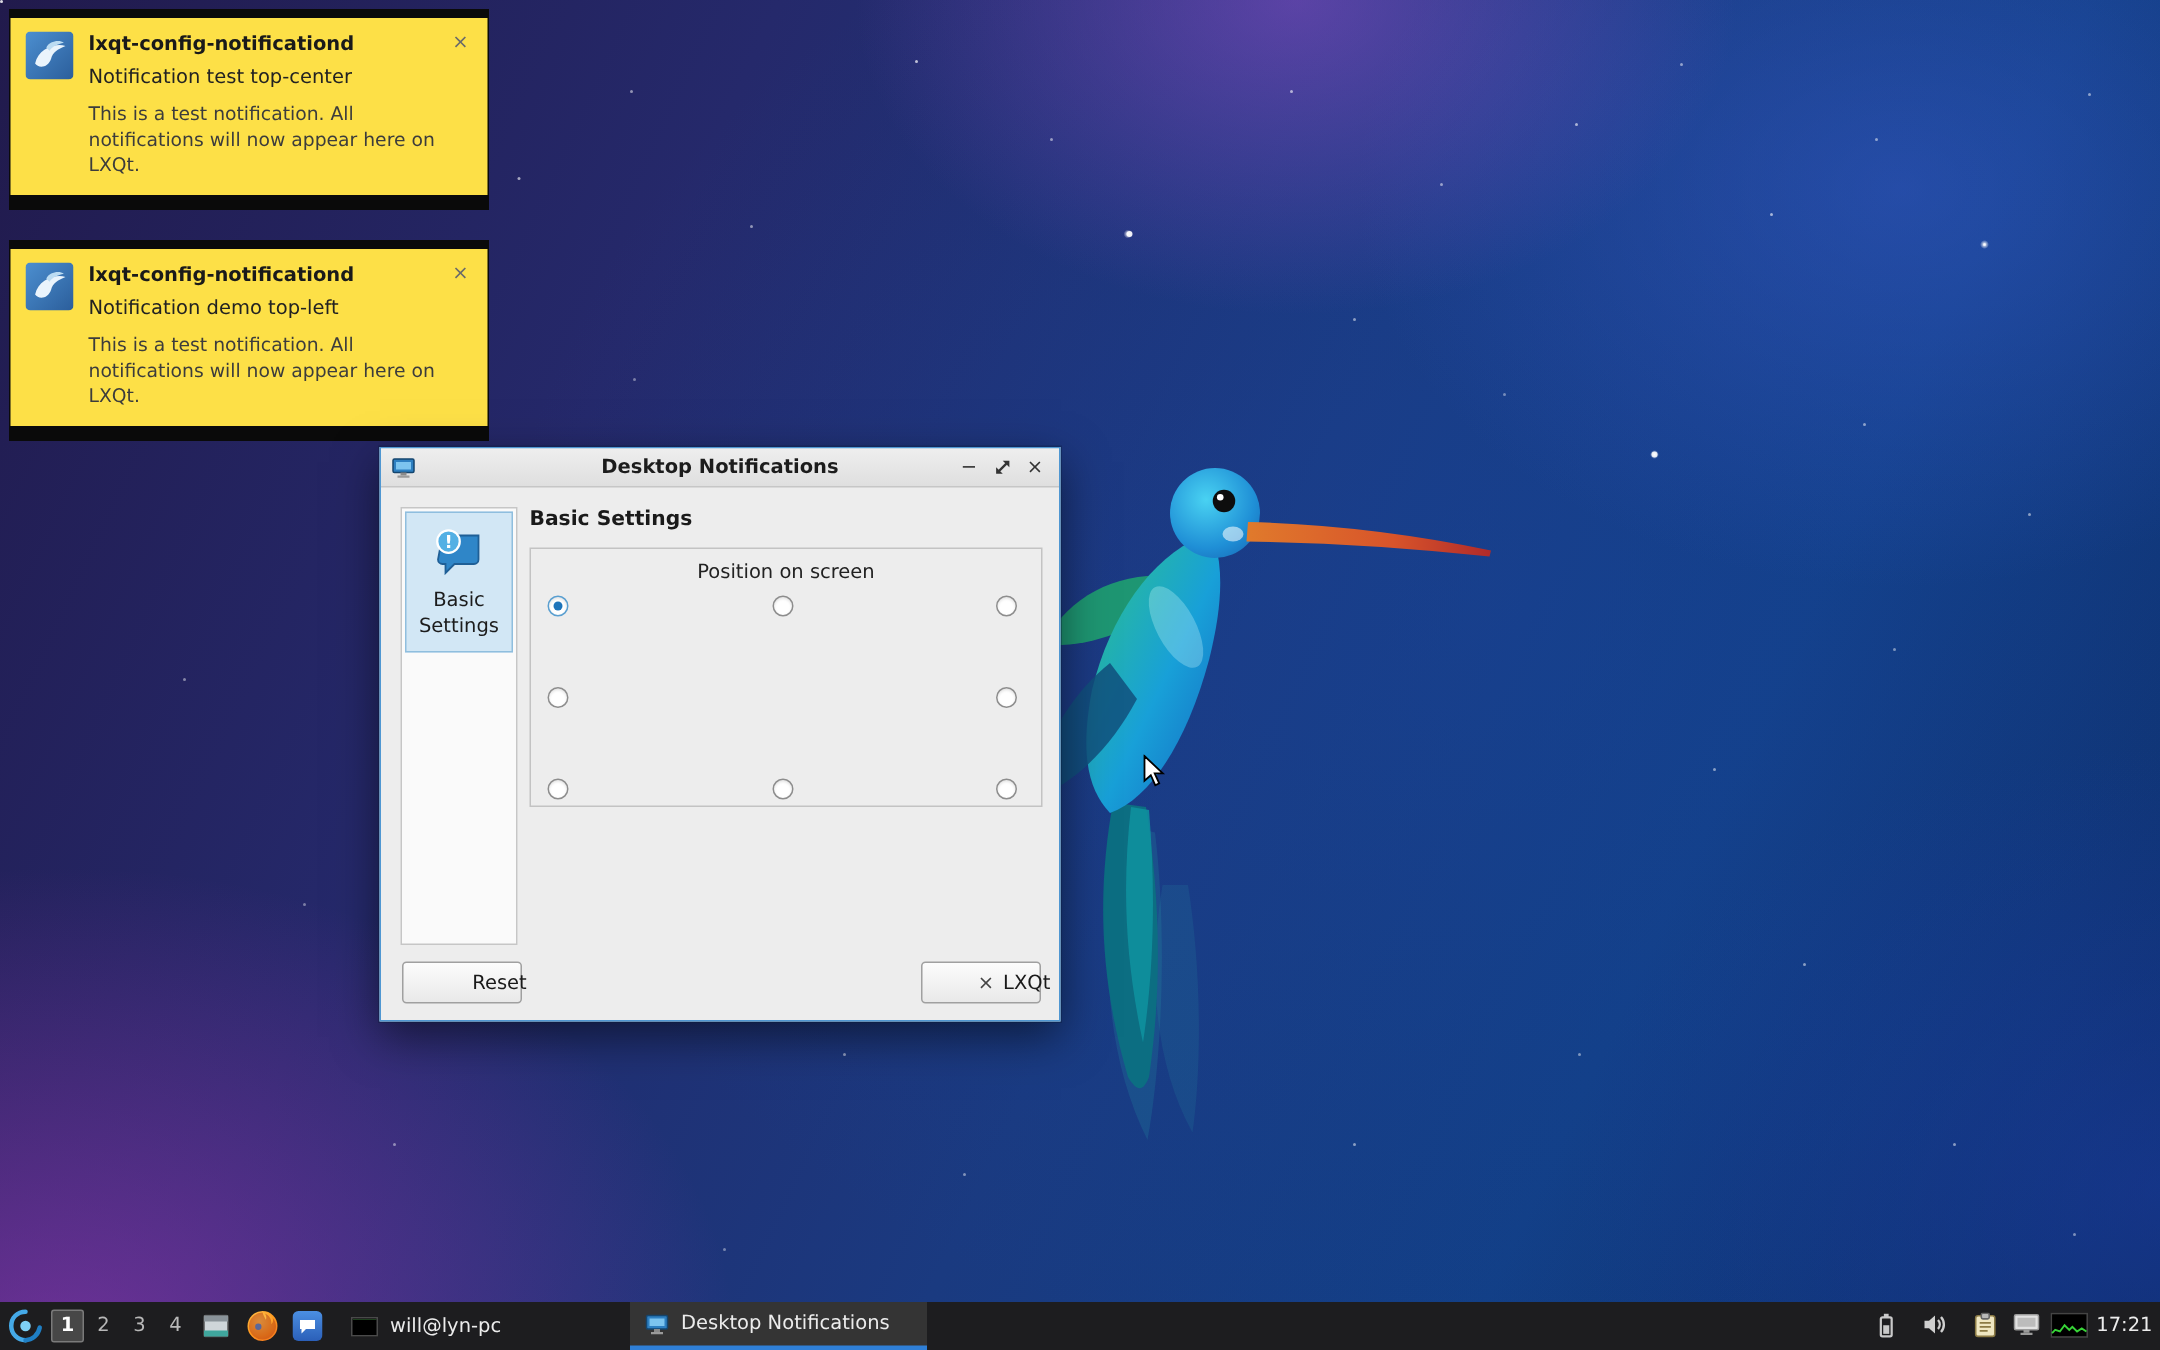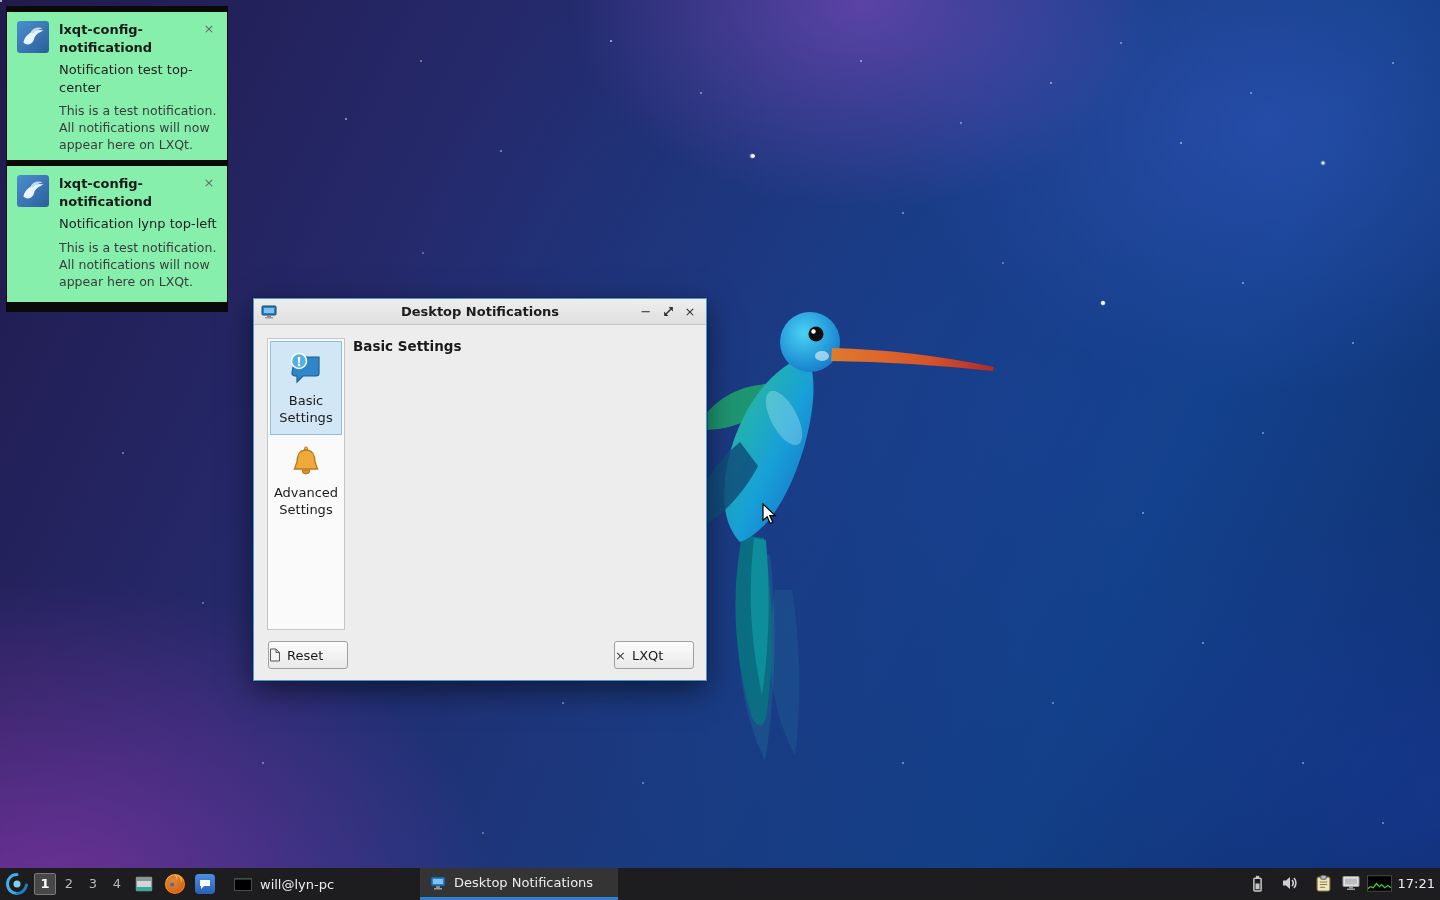--- a/index.html
+++ b/index.html
@@ -38,22 +38,22 @@
       82px 252px 0 0 rgba(255,255,255,.4), 262px 762px 0 0 rgba(255,255,255,.45),
       482px 832px 0 0 rgba(255,255,255,.4), 1142px 512px 0 0 rgba(255,255,255,.5),
       1262px 432px 0 0 rgba(255,255,255,.45);
   }
   .glow { position:absolute; width:6px; height:6px; border-radius:50%;
           background:radial-gradient(circle, #fff 0%, rgba(255,255,255,0) 70%); }
   .bird-svg { position:absolute; left:680px; top:290px; pointer-events:none; }
 
   
   .notification {
-    position:absolute; left:6px; width:222px;
-    background:#86efac; border:1px solid #0a0a0a;
+    position:absolute; left:6px; width:320px;
+    background:#fde047; border:1px solid #0a0a0a;
     border-top:6px solid #0a0a0a; border-bottom:10px solid #0a0a0a;
     color:#1a1a1a;
   }
   .n-inner { display:flex; padding:9px 10px 12px; }
   .n-icon { width:32px; height:32px; flex:0 0 32px; margin-right:10px; }
   .n-text { flex:1; min-width:0; }
   .n-title-row { display:flex; align-items:flex-start; }
   .n-title { flex:1; font-weight:bold; font-size:13px; line-height:18px; }
   .n-close { width:16px; text-align:center; color:#6a6a6a; font-size:13px; cursor:pointer; line-height:16px; }
   .n-summary { font-size:13px; line-height:17.5px; margin-top:4px; color:#222; }
@@ -90,22 +90,22 @@
               border:1px solid #c3c3c3; }
   .group-title { text-align:center; margin-top:8px; font-size:13px; color:#222; }
   .radio { position:absolute; width:14px; height:14px; border-radius:50%;
            background:#fff; border:1px solid #8d8d8d; cursor:pointer;
            box-shadow:inset 0 1px 2px rgba(0,0,0,.12); }
   .radio.selected { border-color:#5a9fd0; }
   .radio.selected::after { content:""; position:absolute; inset:3px; border-radius:50%; background:#1d74ba; }
 
   .btn { position:absolute; width:80px; height:28px;
          background:linear-gradient(#fcfcfc,#e9e9e9); border:1px solid #a0a0a0; border-radius:3px;
-         display:flex; align-items:center; justify-content:flex-start; gap:6px;
-         font-size:13px; color:#1a1a1a; font-family:"DejaVu Sans", sans-serif; cursor:pointer; }
+         display:flex; align-items:center; justify-content:center; gap:6px;
+         font-size:13px; color:#1a1a1a; font-family:"DejaVu Sans", sans-serif; cursor:pointer;padding-left:44px; }
   .btn .x-glyph { font-size:13px; color:#444; }
 
   
   .cursor { position:absolute; left:762px; top:503px; pointer-events:none; z-index:50; }
 
   
   .taskbar { position:absolute; left:0; top:868px; width:1440px; height:32px;
              background:#1d1d1f; z-index:40; }
   .menu-btn { position:absolute; left:3px; top:2px; width:28px; height:28px;
               display:flex; align-items:center; justify-content:center; cursor:pointer; }
@@ -205,21 +205,21 @@
     <svg class="n-icon" viewBox="0 0 30 30">
       <rect width="30" height="30" rx="3" fill="url(#nico)"></rect>
       <path d="M6,20 C8,11 18,7 25,9 C20,11 17,13 16,17 C14,23 8,23 6,20 Z" fill="#eaf4fc"></path>
       <path d="M13,10 C15,6 21,5 24,7 C20,8 17,9 15,12 Z" fill="#bcdcf2"></path>
     </svg>
     <div class="n-text">
       <div class="n-title-row">
         <span class="n-title">lxqt-config-notificationd</span>
         <span class="n-close">×</span>
       </div>
-      <div class="n-summary">Notification lynp top-left</div>
+      <div class="n-summary">Notification demo top-left</div>
       <div class="n-body">This is a test notification. All notifications will now appear here on LXQt.</div>
     </div>
   </div>
 </div>
 
 <div class="window">
   <div class="titlebar">
     <svg class="tb-icon" viewBox="0 0 16 16">
       <rect x="1" y="2" width="14" height="9" rx="1" fill="#2d7fc1" stroke="#14456e"></rect>
       <rect x="3" y="4" width="10" height="5" fill="#7cc4ef"></rect>
@@ -243,32 +243,35 @@
   <div class="win-body">
     <div class="sidebar">
       <div class="side-item selected">
         <svg class="icon" width="40" height="40" viewBox="0 0 40 40">
           <path d="M9,9 h24 v16 a3,3 0 0 1 -3,3 h-13 l-6,6 v-6 h-2 a3,3 0 0 1 -3,-3 z" fill="#2f86c8" stroke="#1f5f96" stroke-width="1.2"></path>
           <circle cx="13" cy="13" r="7.5" fill="#54b0e4" stroke="#ffffff" stroke-width="1.5"></circle>
           <text x="13" y="17.5" font-size="12" font-weight="bold" fill="#fff" text-anchor="middle">!</text>
         </svg>
         <span class="side-label">Basic Settings</span>
       </div>
-      <div class="side-item">
-        <svg class="icon" width="36" height="36" viewBox="0 0 36 36">
-          <rect x="16.5" y="3" width="3" height="5" rx="1.5" fill="#f2a93b" stroke="#b87a1e"></rect>
-          <path d="M18,6 c-6,0 -9,5 -9,12 l-2.5,7 h23 l-2.5,-7 c0,-7 -3,-12 -9,-12 z" fill="#f2a93b" stroke="#b87a1e" stroke-width="1.4"></path>
-          <path d="M14,26 a4,4 0 0 0 8,0 z" fill="#e0912a" stroke="#b87a1e"></path>
-        </svg>
-        <span class="side-label">Advanced Settings</span>
-      </div>
     </div>
 
     <div class="heading">Basic Settings</div>
 
+    <div class="groupbox">
+      <div class="group-title">Position on screen</div>
+      <span class="radio selected" style="left:11px;top:31px;"></span>
+      <span class="radio" style="left:161px;top:31px;"></span>
+      <span class="radio" style="left:310px;top:31px;"></span>
+      <span class="radio" style="left:11px;top:92px;"></span>
+      <span class="radio" style="left:310px;top:92px;"></span>
+      <span class="radio" style="left:11px;top:153px;"></span>
+      <span class="radio" style="left:161px;top:153px;"></span>
+      <span class="radio" style="left:310px;top:153px;"></span>
+    </div>
 
     <button class="btn" style="left:14px;top:316px;">
       <svg width="12" height="14" viewBox="0 0 12 14">
         <path d="M1.5,1 h5.5 l3.5,3.5 v8.5 h-9 z" fill="#f4f4f4" stroke="#555" stroke-width="1"></path>
         <path d="M7,1 v3.5 h3.5" fill="none" stroke="#555" stroke-width="1"></path>
       </svg>
       <span>Reset</span>
     </button>
 
     <button class="btn" style="left:360px;top:316px;">

